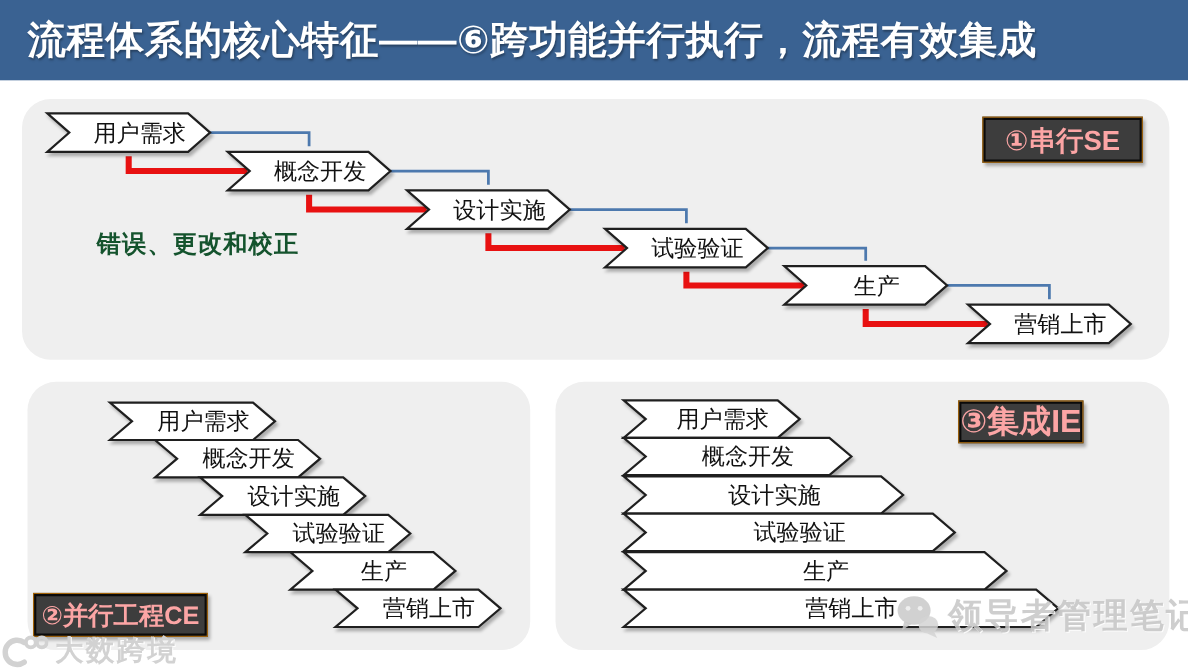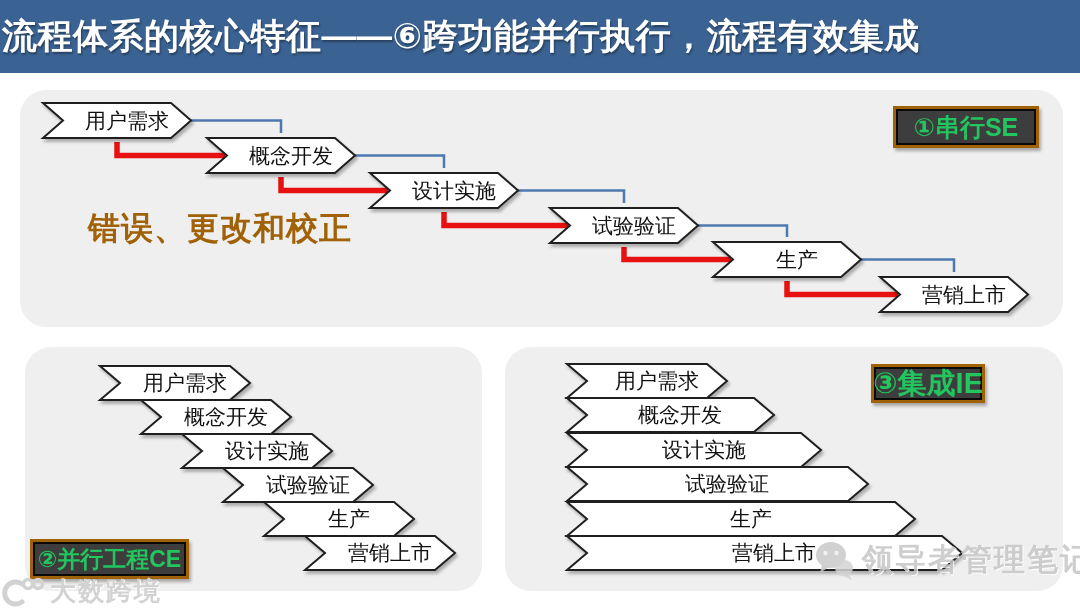--- a/index.html
+++ b/index.html
@@ -9,21 +9,21 @@
     font-family:"Liberation Sans","DejaVu Sans",sans-serif;
   }
   
   .header{
     position:absolute;left:0;top:0;width:1080px;height:73px;
     background:#3a6292;z-index:10;
     display:flex;align-items:center;
   }
   .header .title{
     color:#ffffff;font-size:35px;font-weight:bold;
-    padding-left:2px;white-space:nowrap;
+    padding-left:25px;white-space:nowrap;
     text-shadow:1px 2px 2px rgba(0,0,0,.35);
     letter-spacing:.5px;
   }
   
   .panel{
     position:absolute;background:#efefef;border-radius:26px;z-index:1;
   }
   .panel.top{left:20px;top:90px;width:1043px;height:237px;}
   .panel.bl{left:25px;top:347px;width:457px;height:244px;}
   .panel.br{left:505px;top:347px;width:558px;height:244px;}
@@ -35,33 +35,33 @@
   }
   .stage-label{
     font-family:"Liberation Sans","DejaVu Sans",sans-serif;
     font-size:21px;fill:#111111;text-anchor:middle;
   }
   .fwd{fill:none;stroke:#4d79ae;stroke-width:2.5;}
   .rwk{fill:none;stroke:#e81111;stroke-width:5.5;}
   
   .badge{
     position:absolute;z-index:3;
-    background:#3d3d3d;border:3px solid #a16207;
+    background:#3d3d3d;border:1px solid #a16207;
     box-shadow:inset 0 0 0 2px #0a0a0a,2px 3px 3px rgba(0,0,0,.3);
-    color:#22c55e;font-weight:bold;
+    color:#fca5a5;font-weight:bold;
     display:flex;align-items:center;justify-content:center;
     box-sizing:border-box;white-space:nowrap;
   }
   .badge.b1{left:893px;top:106px;width:146px;height:42px;font-size:25px;}
   .badge.b2{left:30px;top:539px;width:159px;height:40px;font-size:23px;text-align:right;}
   .badge.b3{left:871px;top:364px;width:114px;height:39px;font-size:29px;}
   
   .annotation{
     position:absolute;left:88px;top:207px;z-index:3;
-    color:#a16207;font-size:32px;font-weight:bold;letter-spacing:1px;
+    color:#14532d;font-size:22px;font-weight:bold;letter-spacing:1px;
     white-space:nowrap;
   }
   
   .wm{position:absolute;z-index:5;display:flex;align-items:center;}
   .wm-br{left:812px;top:538px;}
   .wm-br .wm-text{
     color:#c6c6c6;font-size:31px;font-weight:bold;letter-spacing:2px;
     opacity:.85;text-shadow:1px 1px 0 #ffffff;white-space:nowrap;
   }
   .wm-bl{left:2px;top:574px;}

